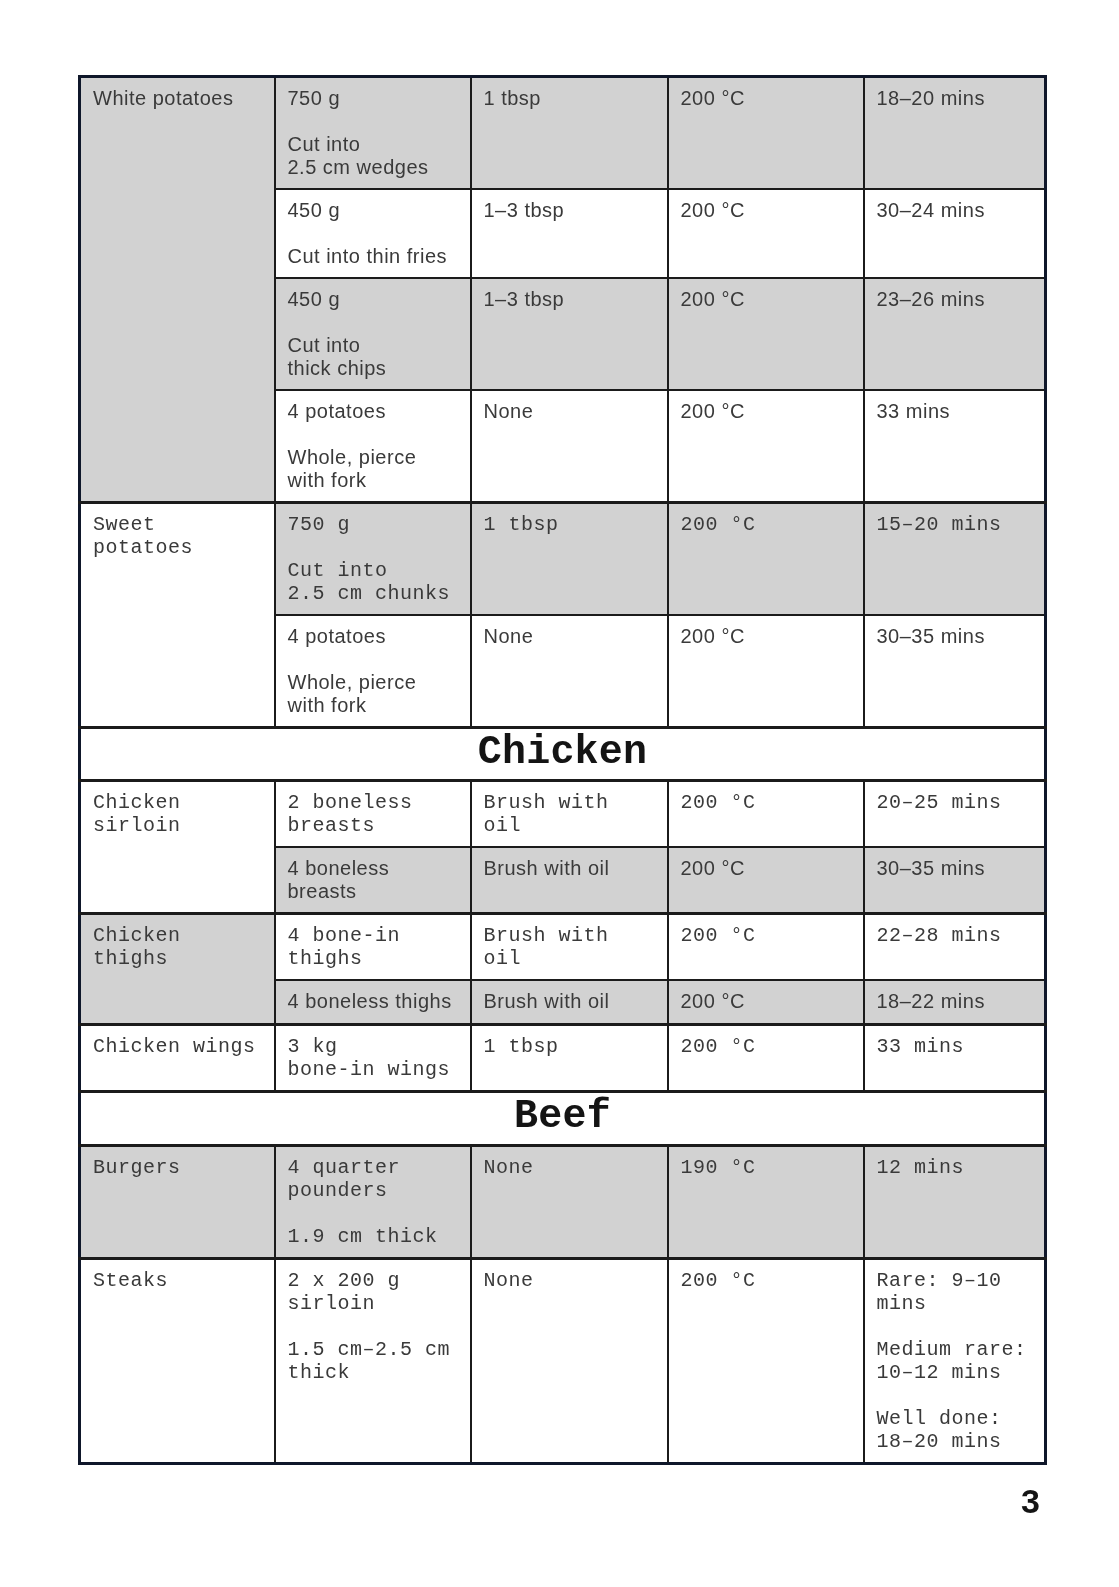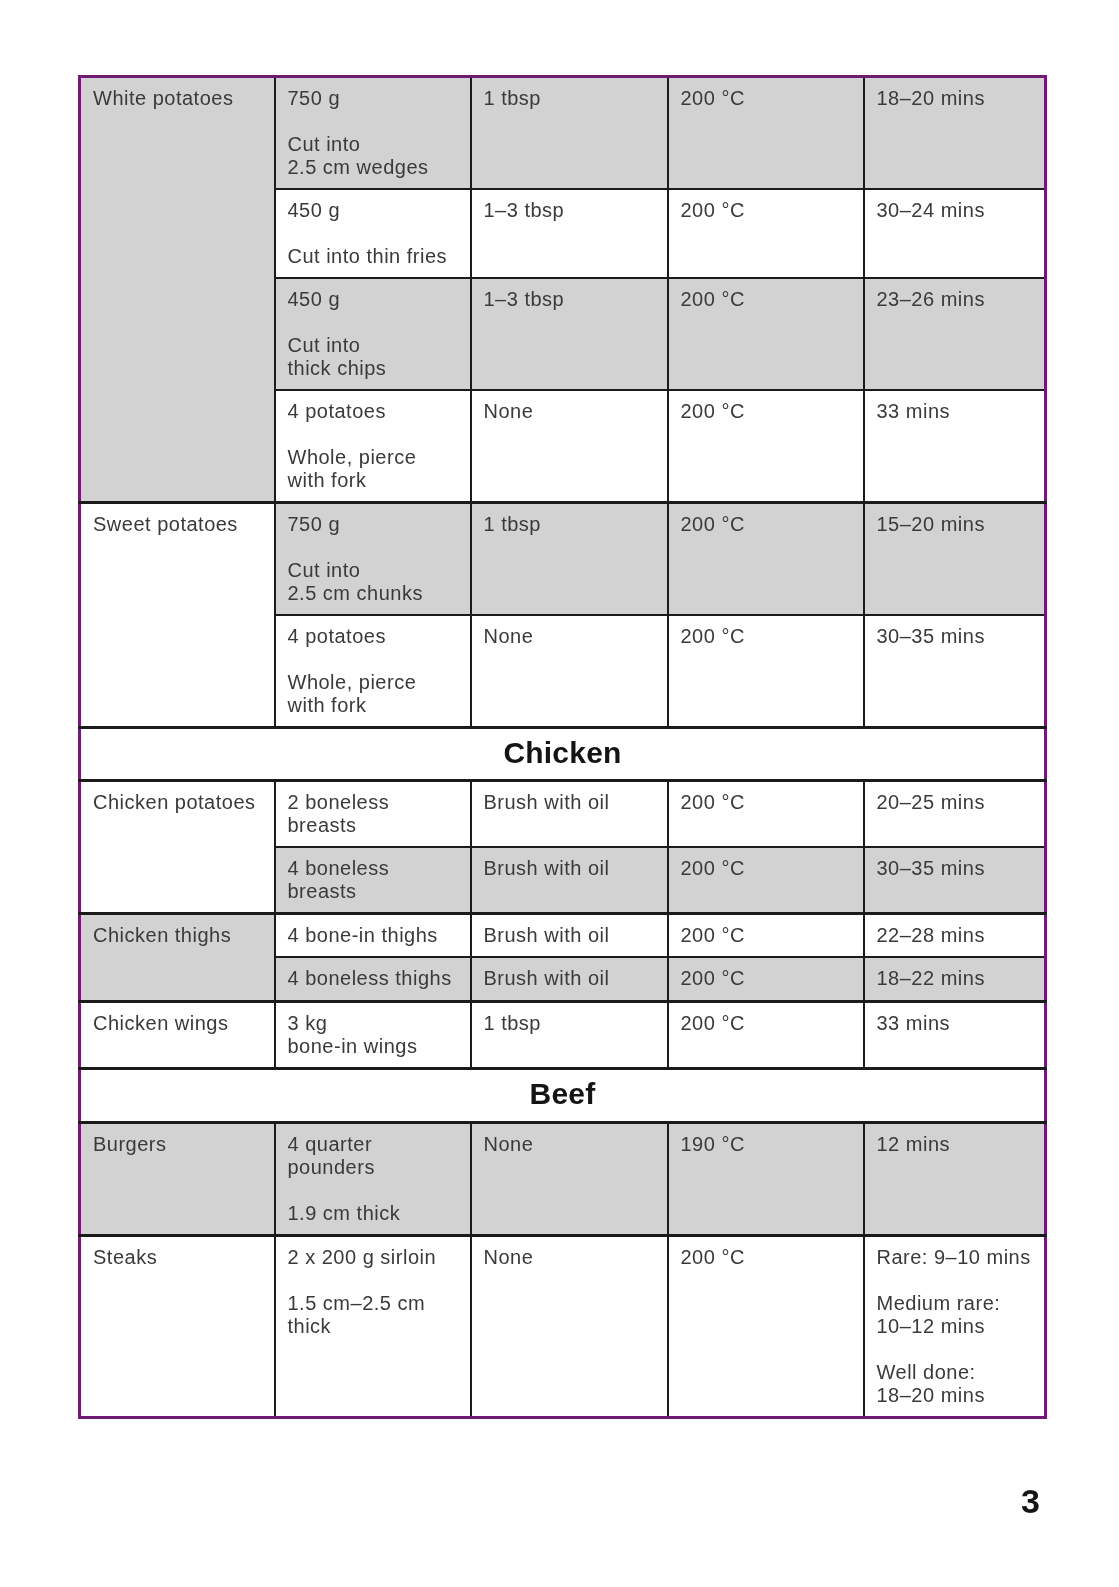--- a/index.html
+++ b/index.html
@@ -13,38 +13,38 @@
     overflow: hidden;
   }
   .page { position: absolute; inset: 0; background: #ffffff; }
 
   table.cook {
     position: absolute;
     left: 78px; top: 75px;
     width: 966px;
     border-collapse: collapse;
     table-layout: fixed;
-    border: 3px solid #701a75;
+    border: 3px solid #0f172a;
   }
   .cook td {
     border: 2px solid #1b1b1b;
     vertical-align: top;
     padding: 9px 12px;
     font-size: 20px;
     line-height: 23px;
     letter-spacing: 0.5px;
     white-space: pre-line;
     color: #3a3a3a;
   }
   .cook td.shade { background: var(--shade, #d2d2d2); }
-  .cook tr.sep > td { border-top-width: 3px; }
+  .cook tr.sep > td { border-top-width: 3px; font-family: Liberation Mono, monospace; }
   .cook td.hdr {
     text-align: center;
     font-weight: bold;
-    font-size: 30px;
+    font-size: 40px;
     line-height: 34px;
     padding: 7px 4px;
     letter-spacing: 0.2px;
     color: #141414;
     background: #ffffff;
     white-space: normal;
   }
   .pagenum {
     position: absolute;
     top: 1482px;
@@ -124,21 +124,21 @@
         <td>None</td>
         <td>200 °C</td>
         <td>30–35 mins</td>
       </tr>
 
       <tr class="sep" style="height:53px">
         <td class="hdr" colspan="5">Chicken</td>
       </tr>
 
       <tr class="sep" style="height:57px">
-        <td rowspan="2">Chicken potatoes</td>
+        <td rowspan="2">Chicken sirloin</td>
         <td>2 boneless
 breasts</td>
         <td>Brush with oil</td>
         <td>200 °C</td>
         <td>20–25 mins</td>
       </tr>
       <tr style="height:62px">
         <td class="shade">4 boneless
 breasts</td>
         <td class="shade">Brush with oil</td>

